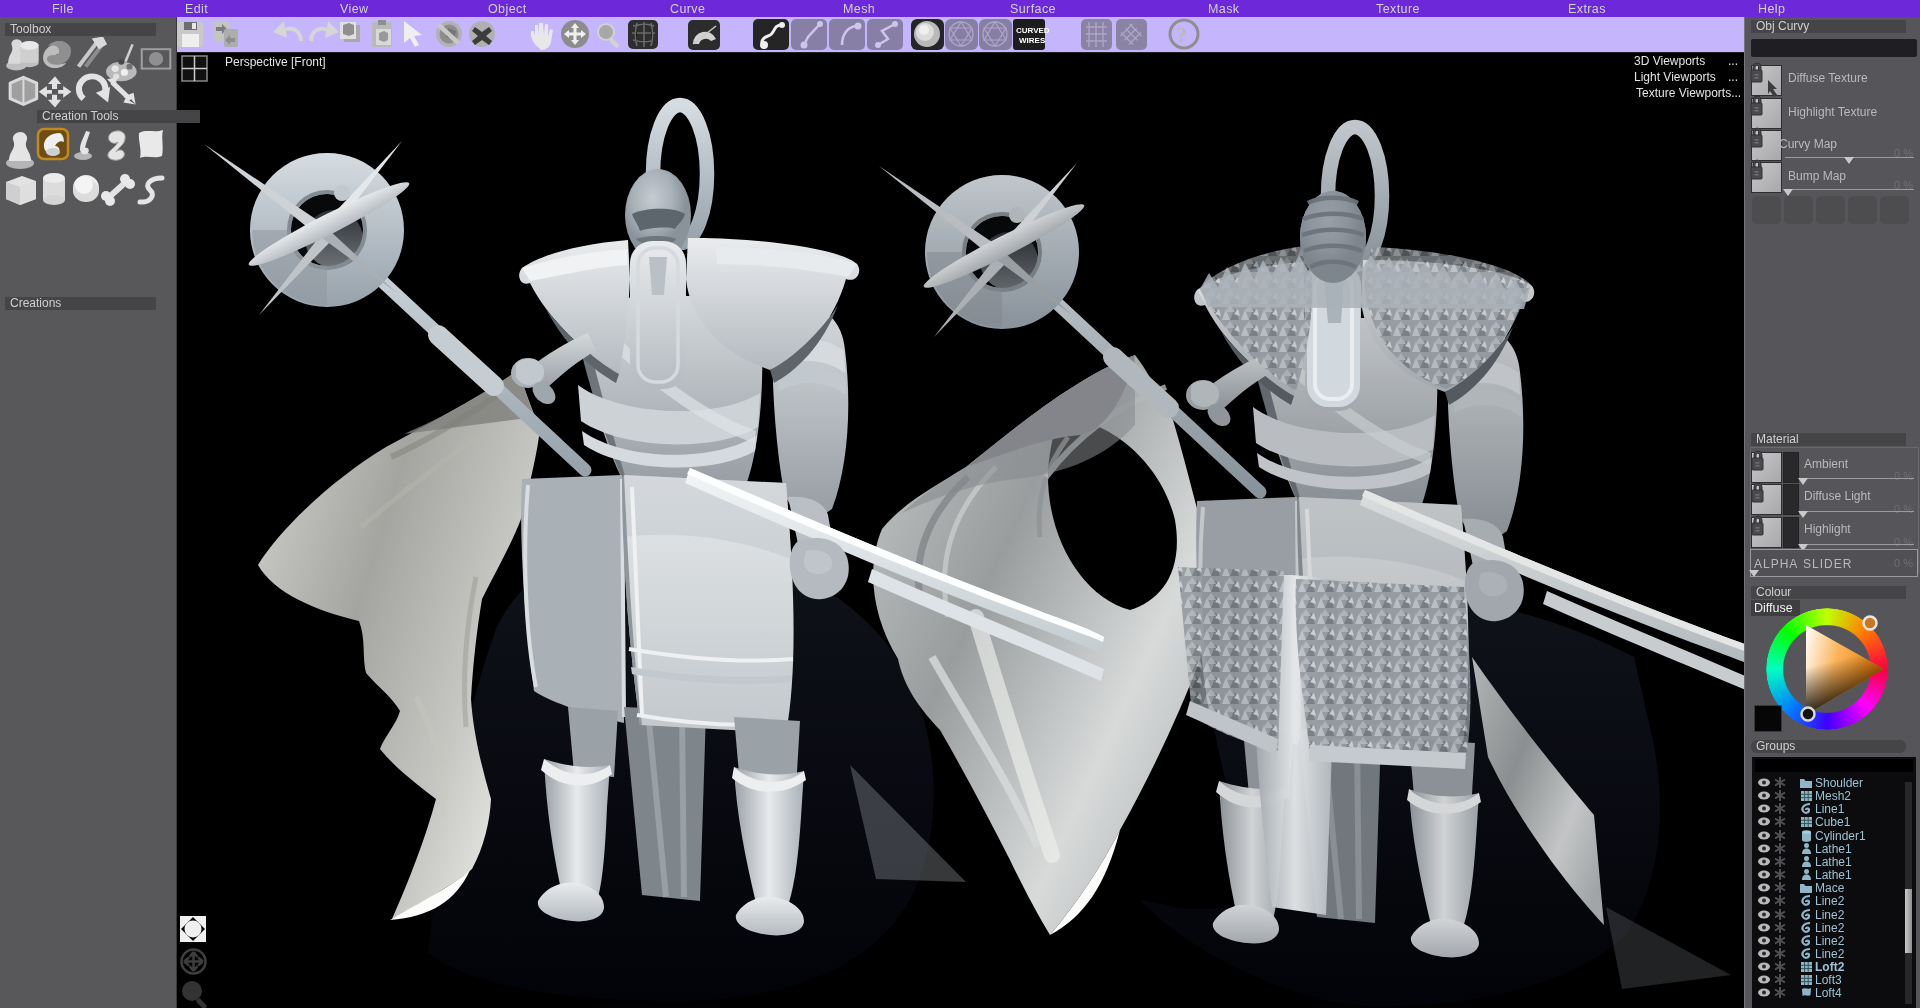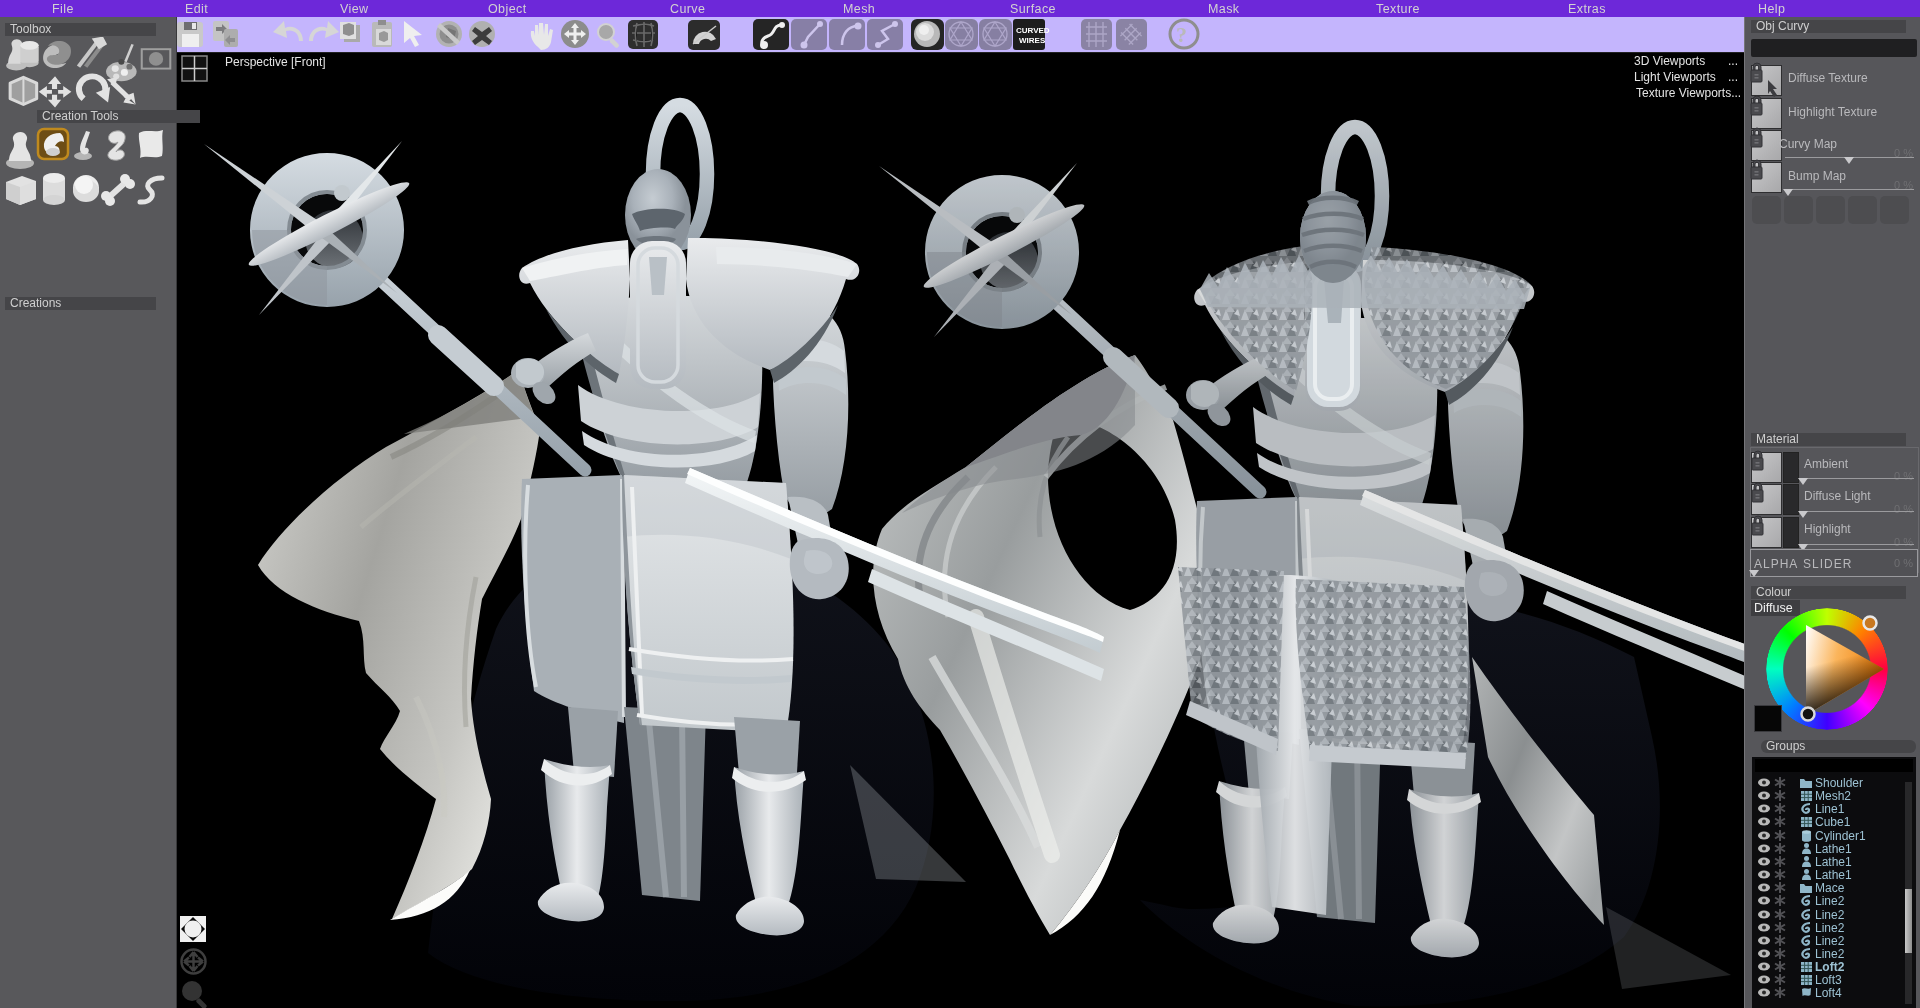--- a/index.html
+++ b/index.html
@@ -596,21 +596,21 @@
           <stop offset="0.45" stop-color="#000" stop-opacity="0"></stop>
           <stop offset="1" stop-color="#000" stop-opacity=".92"></stop>
         </linearGradient>
  </defs>
  <polygon points="40,17 118,61 40,107" fill="url(#triA)"></polygon>
  <polygon points="40,17 118,61 40,107" fill="url(#triB)"></polygon>
  <circle cx="104" cy="15" r="6.5" fill="#c87820" stroke="#e8e8e8" stroke-width="2.5"></circle>
  <circle cx="42" cy="106" r="6.5" fill="#111" stroke="#d8d8d8" stroke-width="2.5"></circle>
 </svg>
 <div class="abs" style="left:9px;top:688px;width:26px;height:25px;background:#060606;border:1px solid #3a3a3e;"></div>
-<div class="hdr" style="left:16px;top:723px;width:150px;border-radius:6px;">Groups</div>
+<div class="hdr" style="left:6px;top:723px;width:150px;border-radius:6px;">Groups</div>
 <div class="abs" style="left:7px;top:740px;width:164px;height:251px;background:#0c0c0e;"></div>
 <div class="abs" style="left:10px;top:742px;width:158px;height:13px;background:#000;"></div>
 <div class="abs" id="grouplist" style="left:7px;top:758px;width:164px;height:233px;">
       <div class="grow" style="left:0;top:1px;">
         <svg width="164" height="13" viewBox="0 0 164 13" style="position:absolute;left:0;top:0">
           <ellipse cx="12" cy="6.5" rx="6" ry="4" fill="#b9b9b9"></ellipse>
           <circle cx="12" cy="6.5" r="2" fill="#2a2a2a"></circle>
           <g transform="translate(22,0)" fill="#515155">
             <path d="M6,1 v11 M1,3.5 l10,6 M11,3.5 l-10,6" stroke="#515155" stroke-width="2"></path>
           </g>

